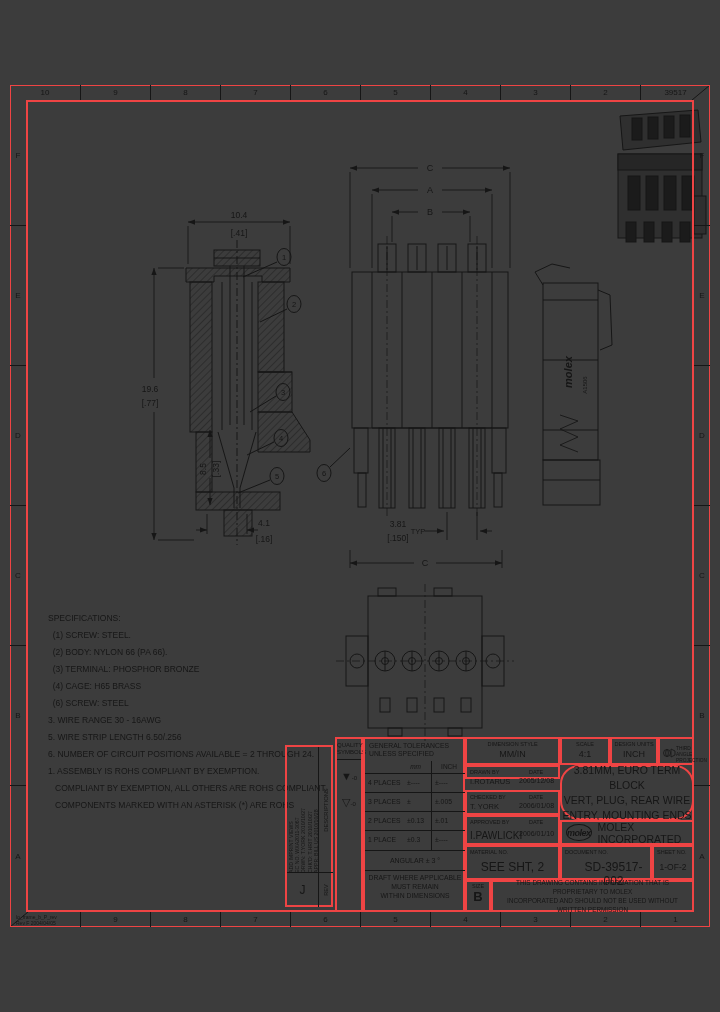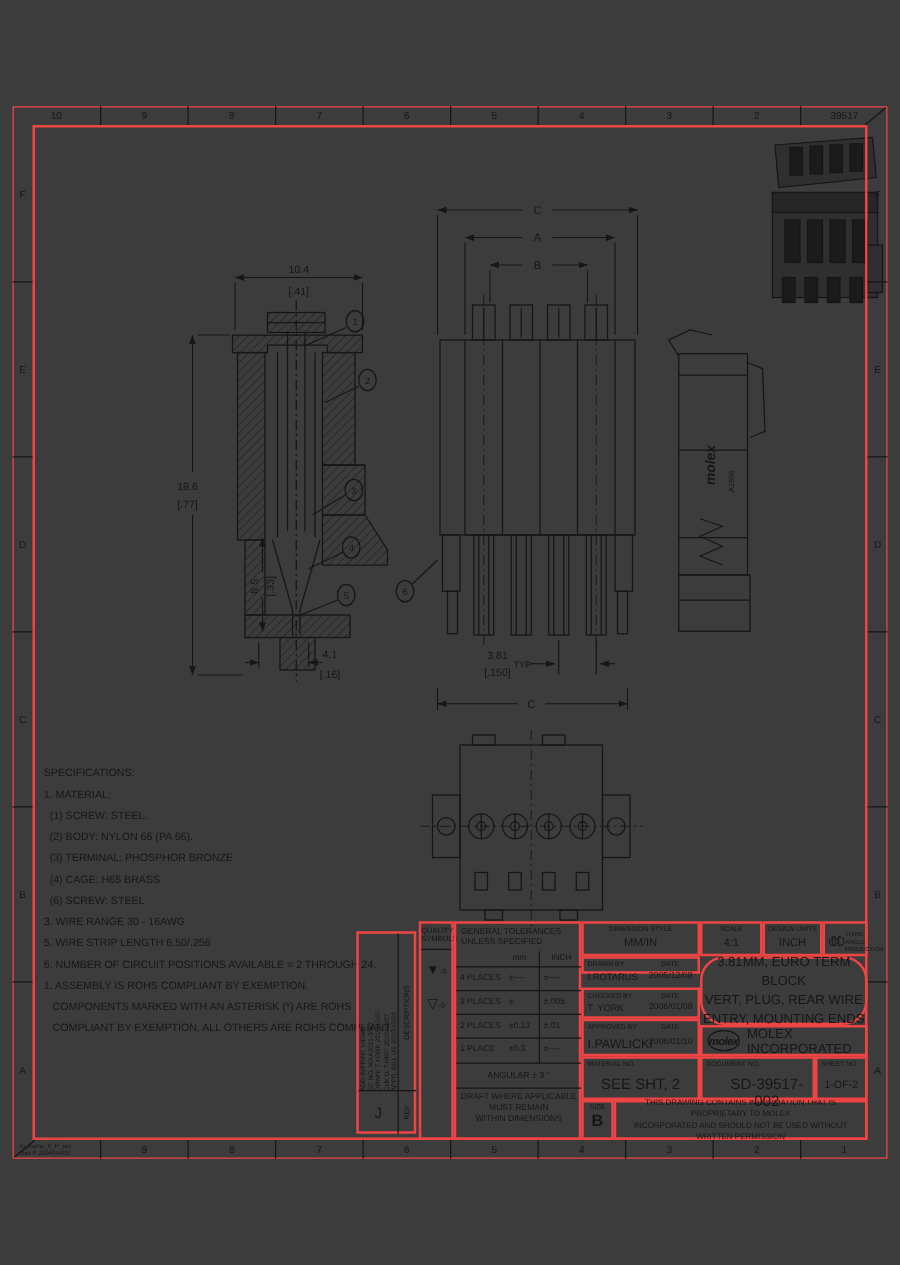--- a/index.html
+++ b/index.html
@@ -297,34 +297,33 @@
 <div class="cell rcell" style="left:10px;top:505px;width:16px;height:140px;">C</div>
 <div class="cell rcell" style="left:10px;top:645px;width:16px;height:140px;">B</div>
 <div class="cell rcell" style="left:10px;top:785px;width:16px;height:142px;">A</div>
 <div class="cell" style="left:694px;top:85px;width:16px;height:140px;">F</div>
 <div class="cell rcell" style="left:694px;top:225px;width:16px;height:140px;">E</div>
 <div class="cell rcell" style="left:694px;top:365px;width:16px;height:140px;">D</div>
 <div class="cell rcell" style="left:694px;top:505px;width:16px;height:140px;">C</div>
 <div class="cell rcell" style="left:694px;top:645px;width:16px;height:140px;">B</div>
 <div class="cell rcell" style="left:694px;top:785px;width:16px;height:142px;">A</div>
 
-<div class="abs" style="left:35px;top:610px;width:300px;">
+<div class="abs" style="left:48px;top:610px;width:300px;">
   <div class="specline">SPECIFICATIONS:</div>
-  <div class="specline">1. MATERIAL:</div>
   <div class="specline">  (1) SCREW: STEEL.</div>
   <div class="specline">  (2) BODY: NYLON 66 (PA 66).</div>
   <div class="specline">  (3) TERMINAL: PHOSPHOR BRONZE</div>
   <div class="specline">  (4) CAGE: H65 BRASS</div>
   <div class="specline">  (6) SCREW: STEEL</div>
   <div class="specline">3. WIRE RANGE 30 - 16AWG</div>
   <div class="specline">5. WIRE STRIP LENGTH 6.50/.256</div>
   <div class="specline">6. NUMBER OF CIRCUIT POSITIONS AVAILABLE = 2 THROUGH 24.</div>
   <div class="specline">1. ASSEMBLY IS ROHS COMPLIANT BY EXEMPTION.</div>
+  <div class="specline">   COMPLIANT BY EXEMPTION, ALL OTHERS ARE ROHS COMPLIANT.</div>
   <div class="specline">   COMPONENTS MARKED WITH AN ASTERISK (*) ARE ROHS</div>
-  <div class="specline">   COMPLIANT BY EXEMPTION, ALL OTHERS ARE ROHS COMPLIANT.</div>
 </div>
 
 <div class="box" style="left:285px;top:745px;width:48px;height:162px;">
   <div class="abs" style="left:0;top:0;width:32px;height:126px;border-right:1px solid #161616;border-bottom:1px solid #161616;box-sizing:border-box;">
     <div class="rot" style="width:126px;height:31px;font-size:5.2px;line-height:6.2px;padding-top:1px;">
       <div>ADD IMPRINT VIEWS</div>
       <div>EC NO. WXA2011-3067</div>
       <div>DRWN: T.YORK  2010/10/27</div>
       <div>CHK'D: T.HRIT  2010/10/27</div>
       <div>APPR: BILL US  2010/10/28</div>

